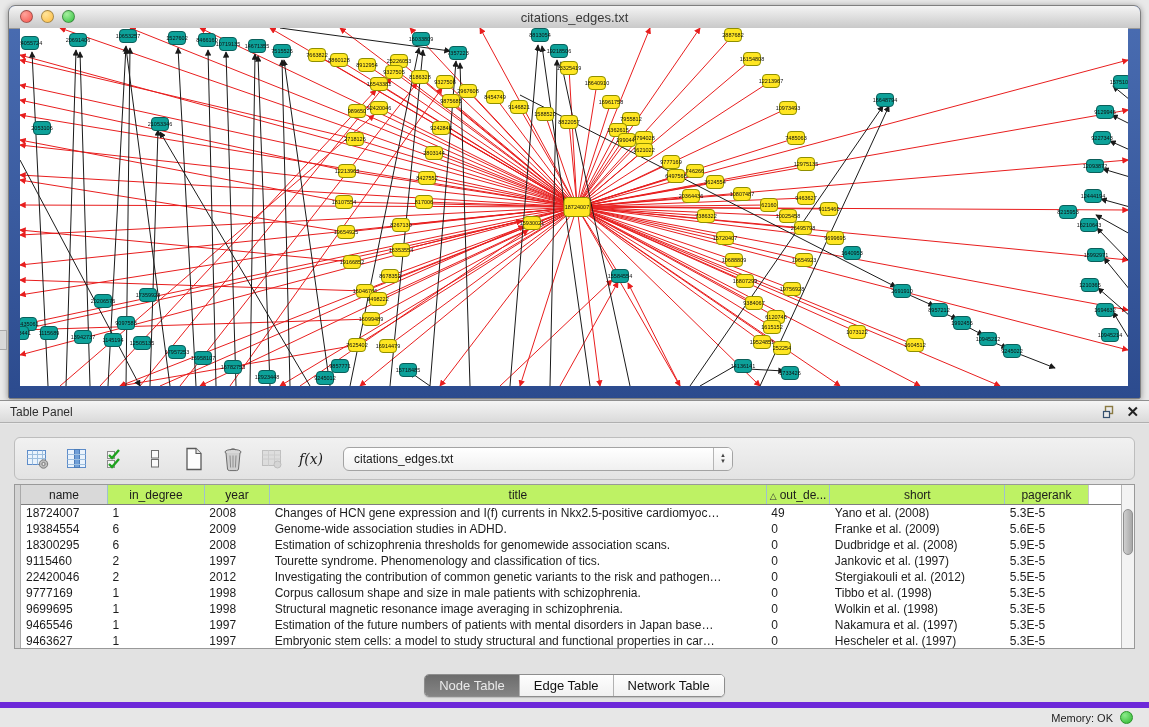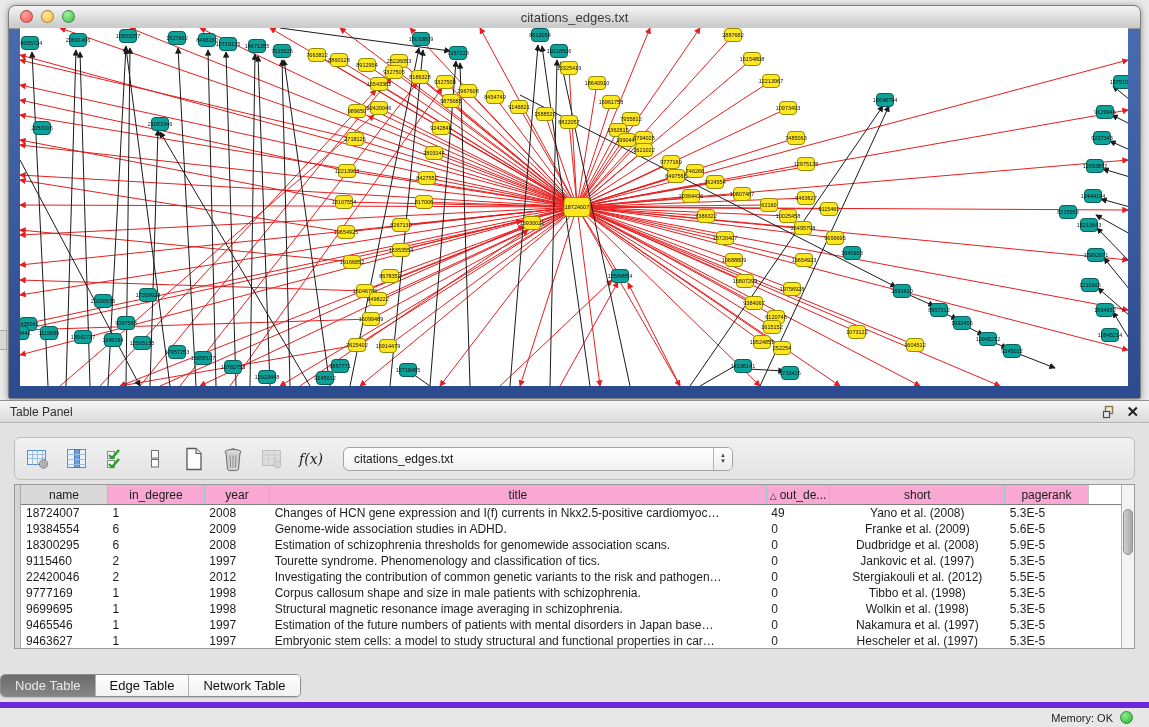--- a/index.html
+++ b/index.html
@@ -37,31 +37,31 @@
   .fx-label{font-family:"DejaVu Serif",serif;font-style:italic;font-size:14px;color:#1a1a1a}
   .combo{margin-left:6px;width:390px;height:24px;background:linear-gradient(#ffffff,#f0f0f0);border:1px solid #a3a3a3;
     border-radius:6px;display:flex;align-items:center;box-sizing:border-box;overflow:hidden}
   .combo .val{flex:1;font-size:12px;color:#1a1a1a;padding:0 10px;white-space:nowrap}
   .combo .step{width:18px;height:100%;border-left:1px solid #b5b5b5;display:flex;flex-direction:column;align-items:center;justify-content:center;gap:1px;background:linear-gradient(#fdfdfd,#ececec)}
   .combo .step span{font-size:6px;line-height:5px;color:#444}
 
   .table-wrap{position:absolute;left:14px;top:60px;width:1121px;height:165px;background:#fff;border:1px solid #999;box-sizing:border-box;overflow:hidden}
   .gutter{position:absolute;left:0;top:0;bottom:0;width:5px;background:#d4d4d4;border-right:1px solid #aaa}
   table.grid{border-collapse:collapse;table-layout:fixed;margin-left:6px;font-size:12px;color:#1c1c1c}
-  table.grid th{height:19px;background:#f9a8d4;font-weight:normal;color:#1c1c1c;border-left:1px solid #9fc0d0;
+  table.grid th{height:19px;background:#bef264;font-weight:normal;color:#1c1c1c;border-left:1px solid #9fc0d0;
     border-bottom:1px solid #7e7e7e;text-align:center;overflow:hidden;white-space:nowrap;padding:0 3px}
   table.grid th.h-name{background:#d9d9d9;border-left:none}
   table.grid th.h-fill{background:#fff;border-left:1px solid #c7c7c7}
   table.grid td{height:16px;padding:0 5px;white-space:nowrap;overflow:hidden}
-  td.c-short{text-align:center}
+  td.c-short{text-align:left}
   .sortmark{font-size:9px;margin-right:3px;color:#333}
   .vscroll{position:absolute;right:0;top:0;bottom:0;width:13px;background:#f3f3f3;border-left:1px solid #b7b7b7;box-sizing:border-box}
   .vthumb{position:absolute;left:1px;right:1px;top:24px;height:44px;border-radius:6px;background:linear-gradient(90deg,#cfcfcf,#a7a7a7);border:1px solid #8f8f8f}
 
-  .tabs-row{position:absolute;left:0;right:0;top:250px;display:flex;}
+  .tabs-row{position:absolute;left:0;right:0;top:250px;display:flex;justify-content:center}
   .tabbar{display:flex;border:1px solid #8d8d8d;border-radius:5px;overflow:hidden;height:21px;background:#fff;box-shadow:0 1px 1px rgba(0,0,0,.15)}
   .tab{padding:0 14px;font-size:13px;display:flex;align-items:center;background:linear-gradient(#fefefe,#f1f1f1);color:#111;border-left:1px solid #b2b2b2}
   .tab:first-child{border-left:none}
   .tab.active{background:linear-gradient(#6c6c6c,#858585);color:#e9e9e9}
 
   .statusbar{position:absolute;left:0;top:702px;width:1149px;height:25px;background:#e7e7e7;border-top:6px solid #6d28d9;
     display:flex;align-items:center;justify-content:flex-end;gap:7px;padding:0 16px;box-sizing:border-box}
   .mem-label{font-size:11px;color:#1e1e1e}
   .mem-dot{width:13px;height:13px;border-radius:50%;background:radial-gradient(circle at 35% 30%,#8bec8b,#2eb52e);border:1px solid #289328;box-sizing:border-box}
 

